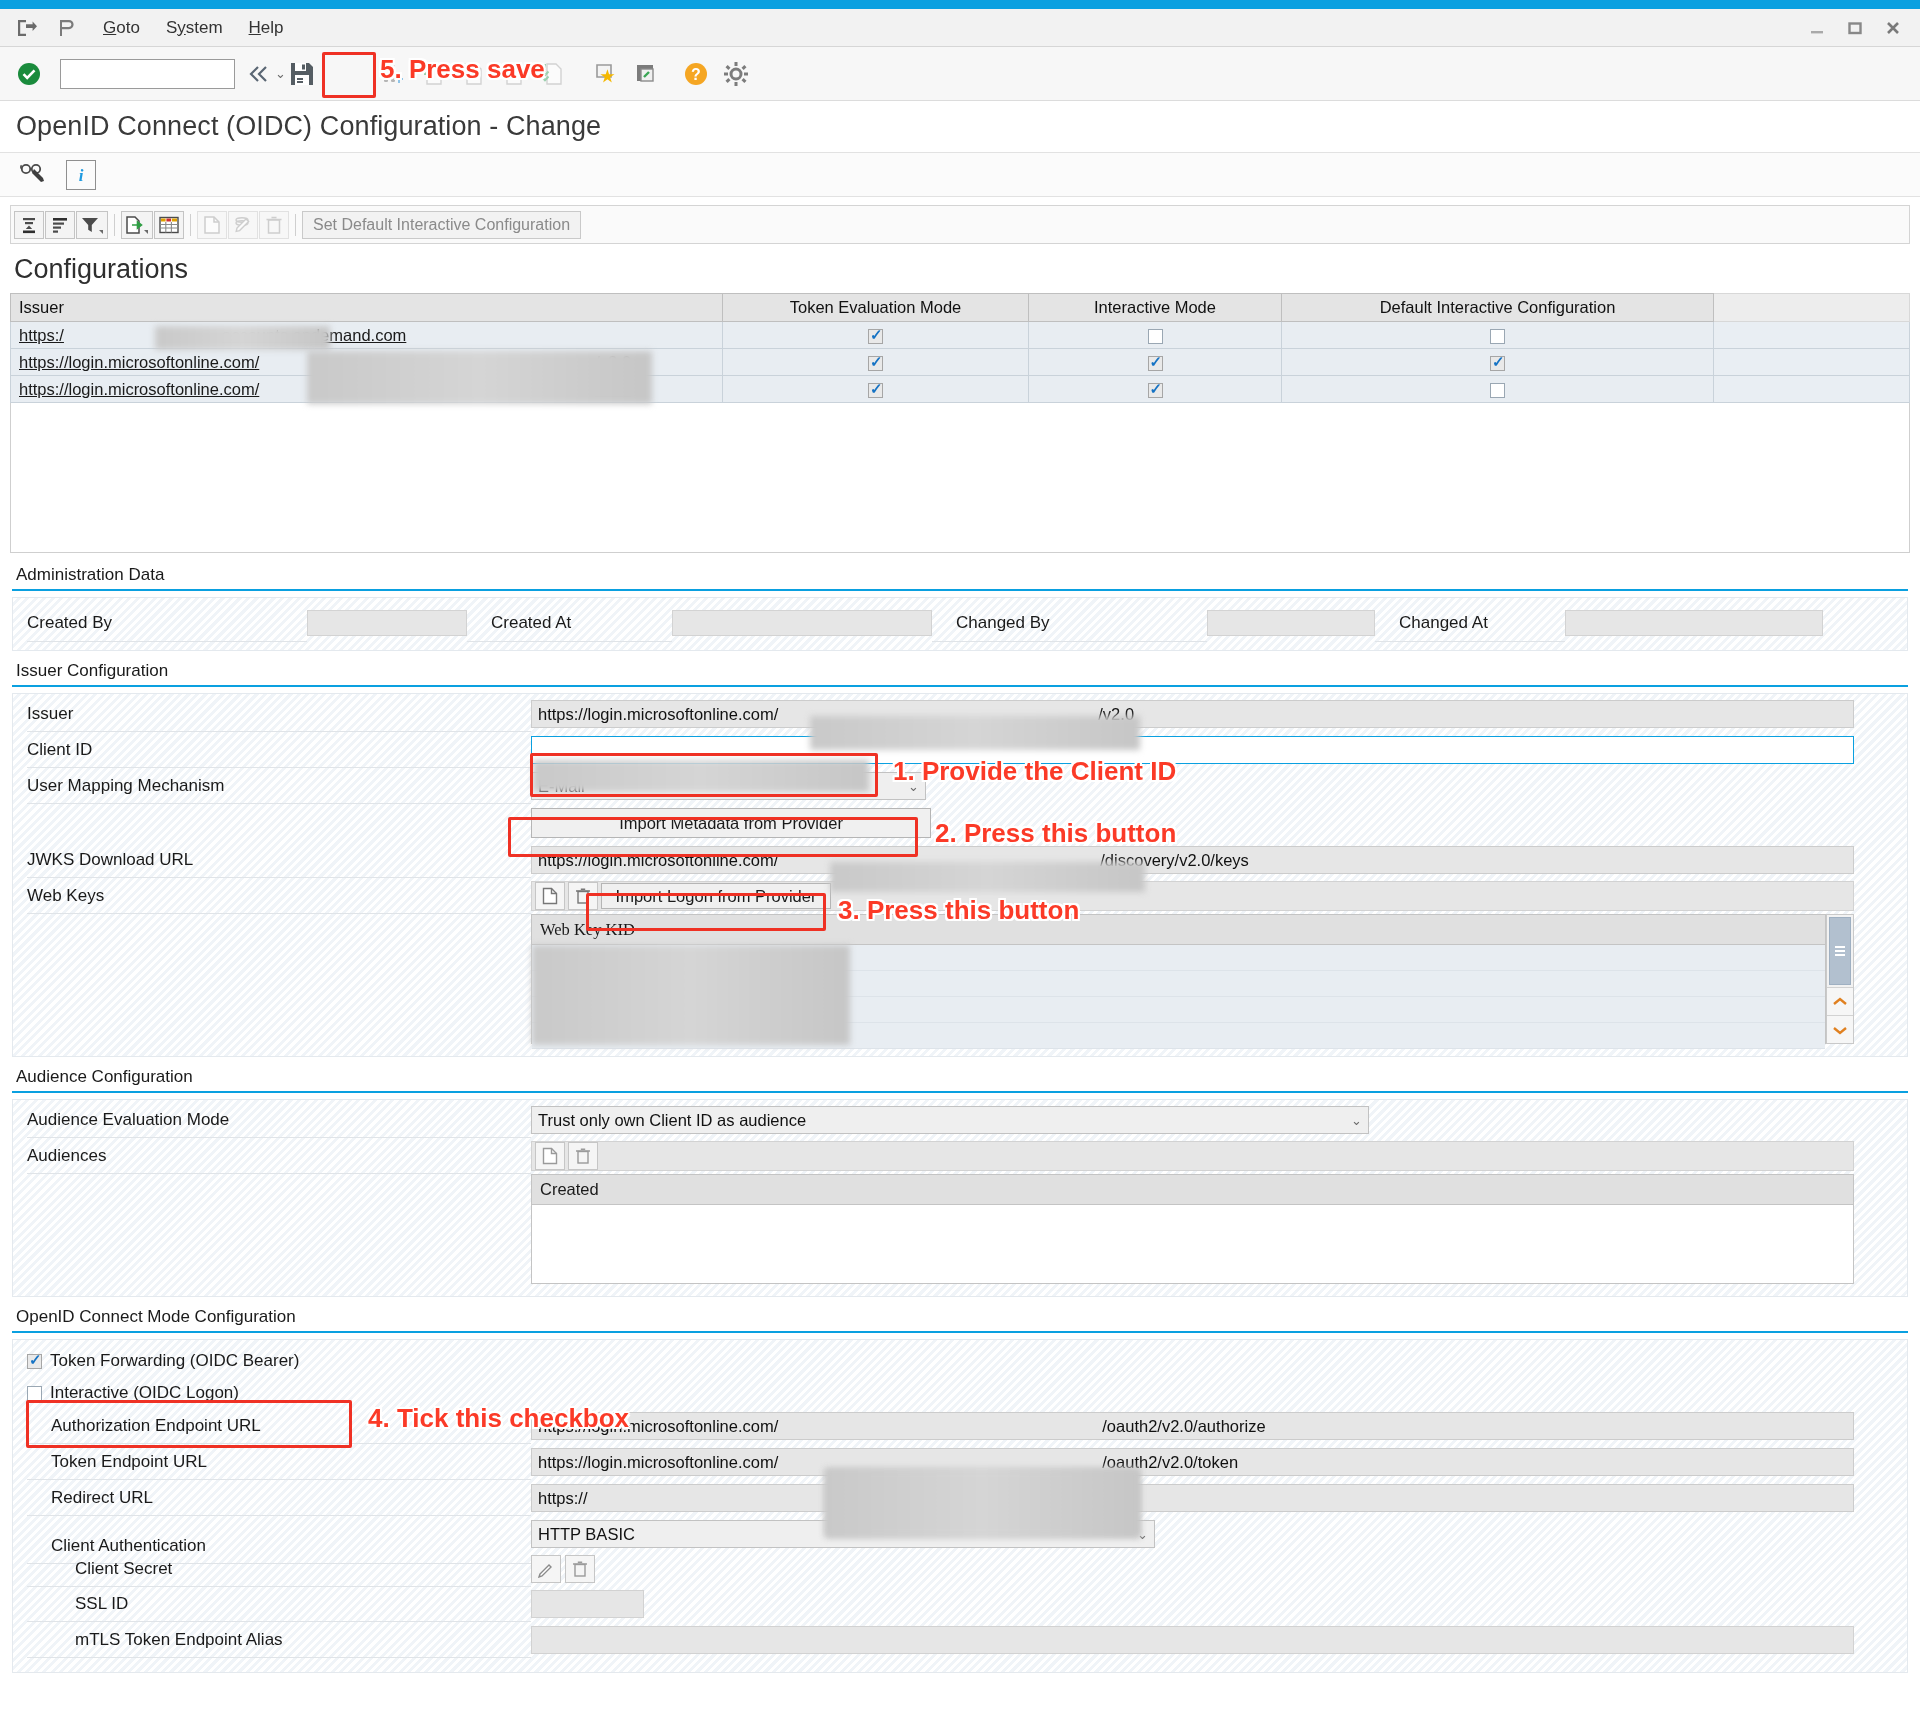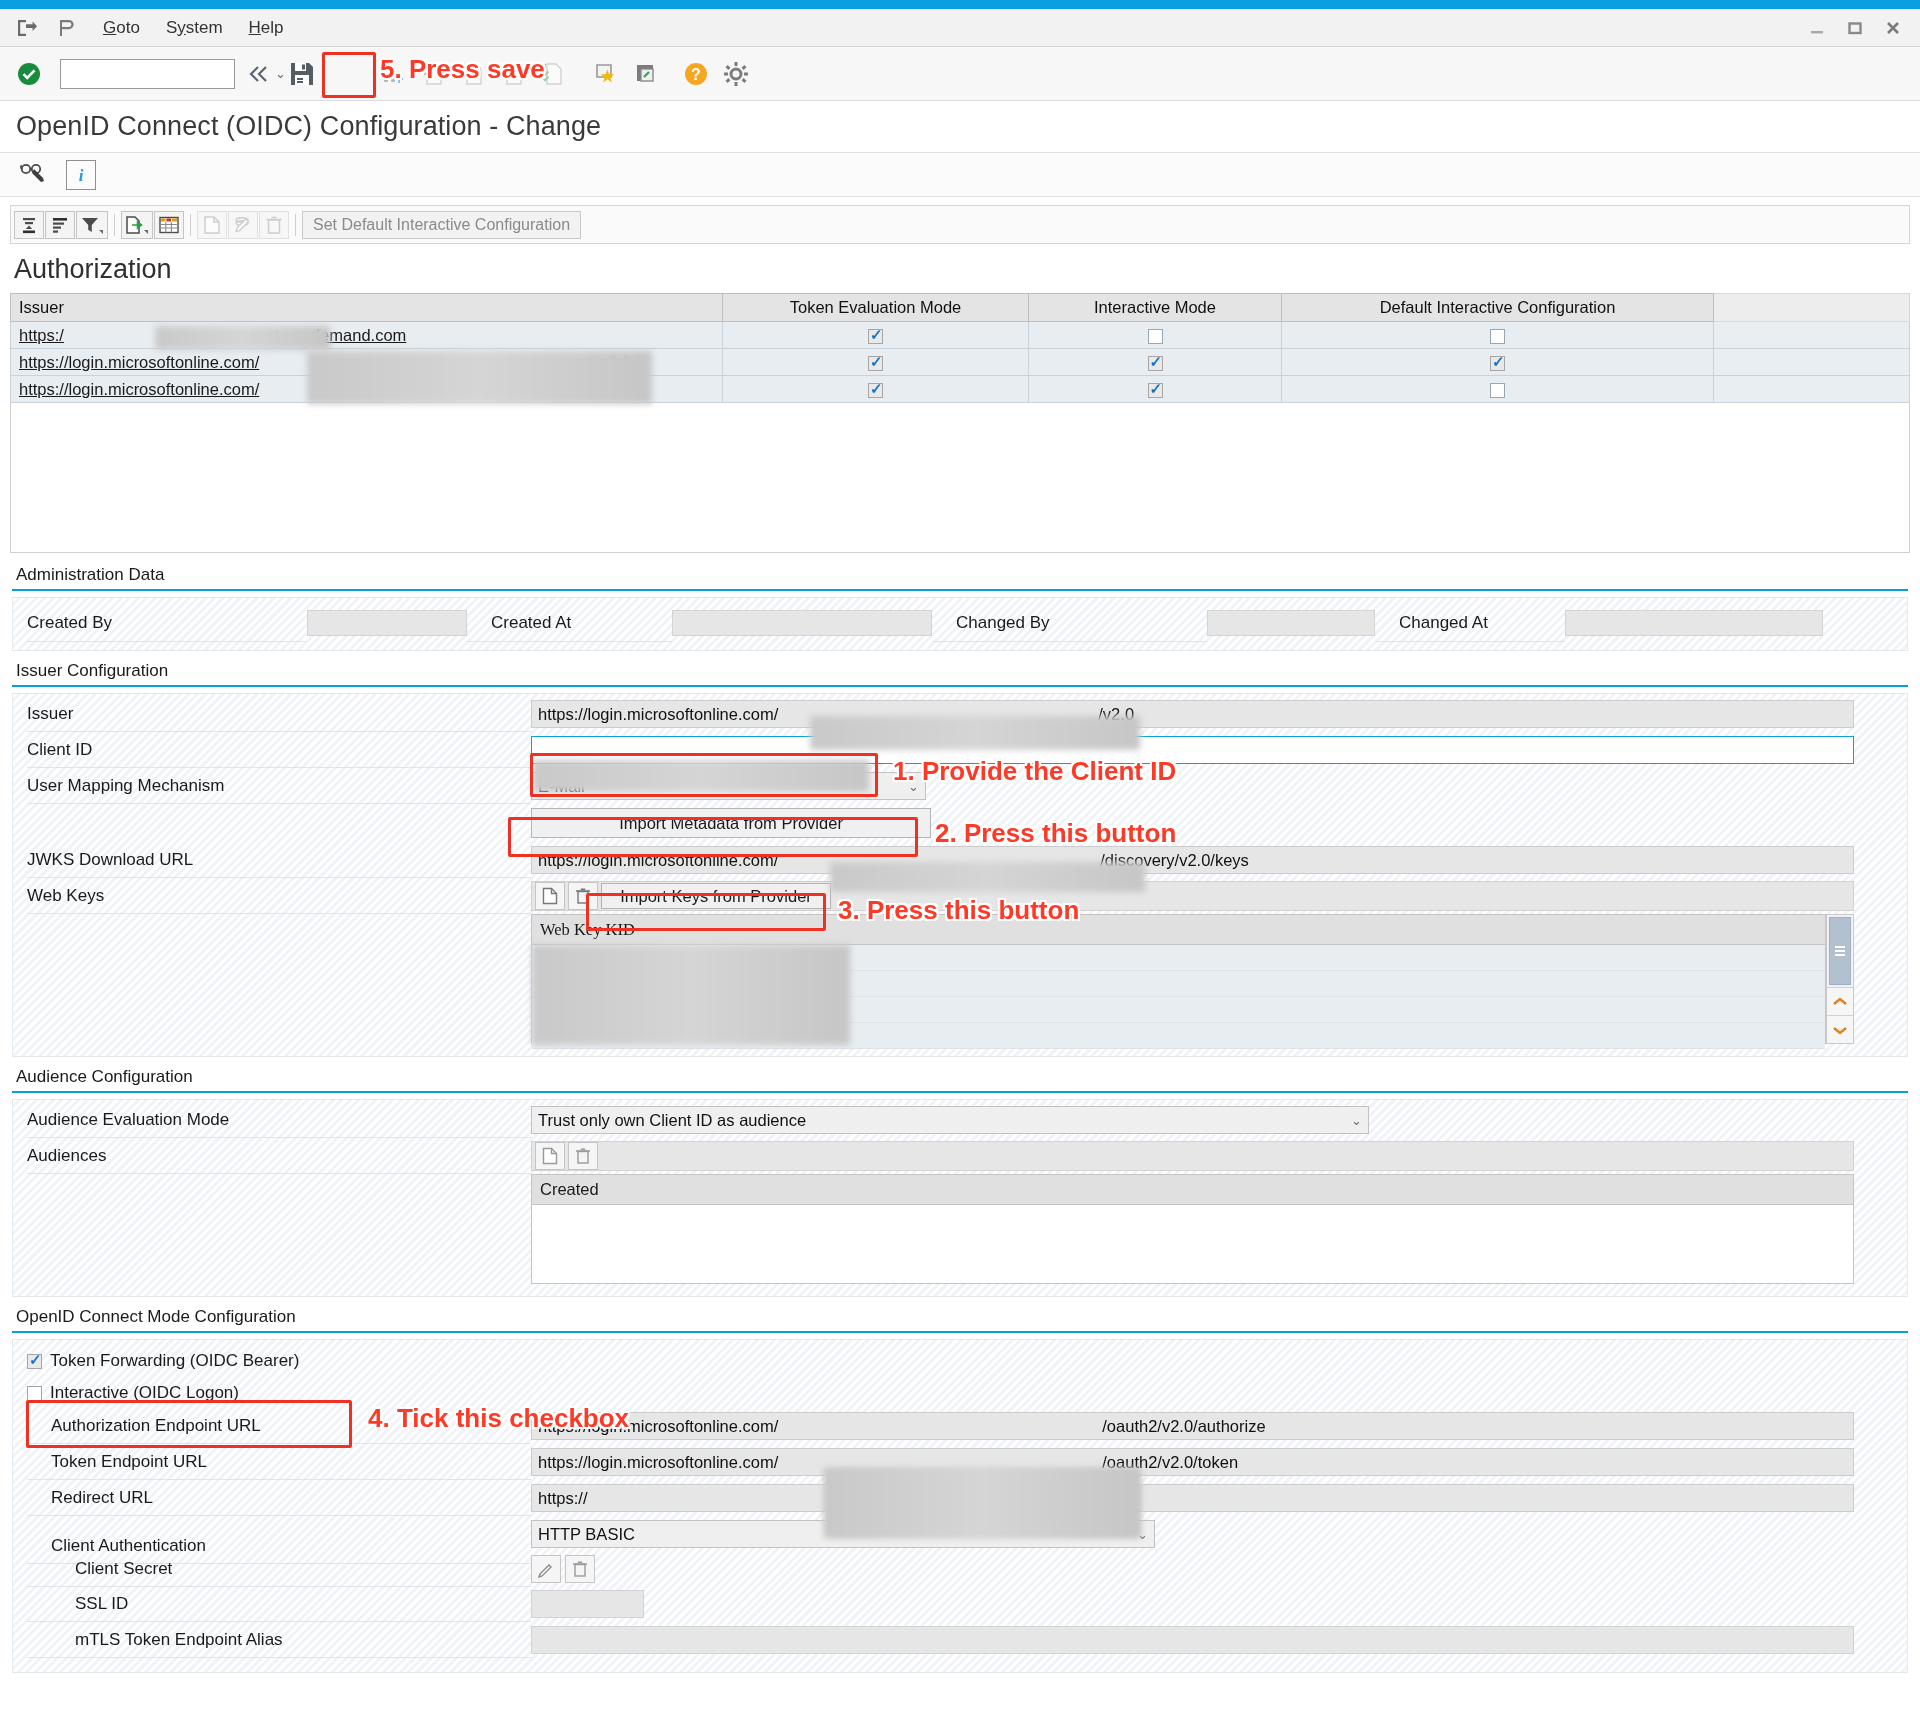--- a/index.html
+++ b/index.html
@@ -378,21 +378,21 @@
     <svg width="18" height="20" viewBox="0 0 18 20">
         <rect x="3.5" y="5" width="11" height="13" fill="none" stroke="#9a9a9a" stroke-width="1.5"></rect>
         <path d="M1.5 4.5h15M6.5 2.5h5" stroke="#9a9a9a" stroke-width="1.5"></path>
       </svg>
   </div>
   <div class="alv-sep"></div>
   <div class="alv-text-btn">Set Default Interactive Configuration</div>
 </div>
 
 <div class="grid-wrap">
-  <div class="grid-title">Authorization</div>
+  <div class="grid-title">Configurations</div>
   <div style="position:relative;">
     <table class="alv">
       <colgroup>
           <col style="width:712px">
           <col style="width:306px">
           <col style="width:253px">
           <col style="width:432px">
           <col>
         </colgroup>
       <thead>
@@ -507,21 +507,21 @@
               <path d="M1.5 1.5h8l5 5v10h-13z" fill="#fff" stroke="#777" stroke-width="1.4"></path>
               <path d="M9.5 1.5v5h5" fill="none" stroke="#777" stroke-width="1.4"></path>
             </svg>
         </div>
         <div class="iconbtn">
           <svg width="16" height="18" viewBox="0 0 16 18">
               <rect x="3" y="4.5" width="10" height="11.5" fill="none" stroke="#777" stroke-width="1.4"></rect>
               <path d="M1 4h14M5.8 2.2h4.4" stroke="#777" stroke-width="1.4"></path>
             </svg>
         </div>
-        <div class="btn" style="width:230px;height:26px;">Import Keys from Provider</div>
+        <div class="btn" style="width:230px;height:26px;">Import Logon from Provider</div>
       </div>
     </div>
 
     <div class="frow" style="height:132px;align-items:flex-start;">
       <div class="lbl" style="width:504px;border-bottom:0;height:132px;"></div>
       <div style="display:flex;width:1323px;height:130px;">
         <div class="subgrid" style="flex:1;position:relative;font-family:Liberation Serif, serif;">
           <div class="subgrid-head">Web Key KID</div>
           <div class="subgrid-row"></div>
           <div class="subgrid-row"></div>

